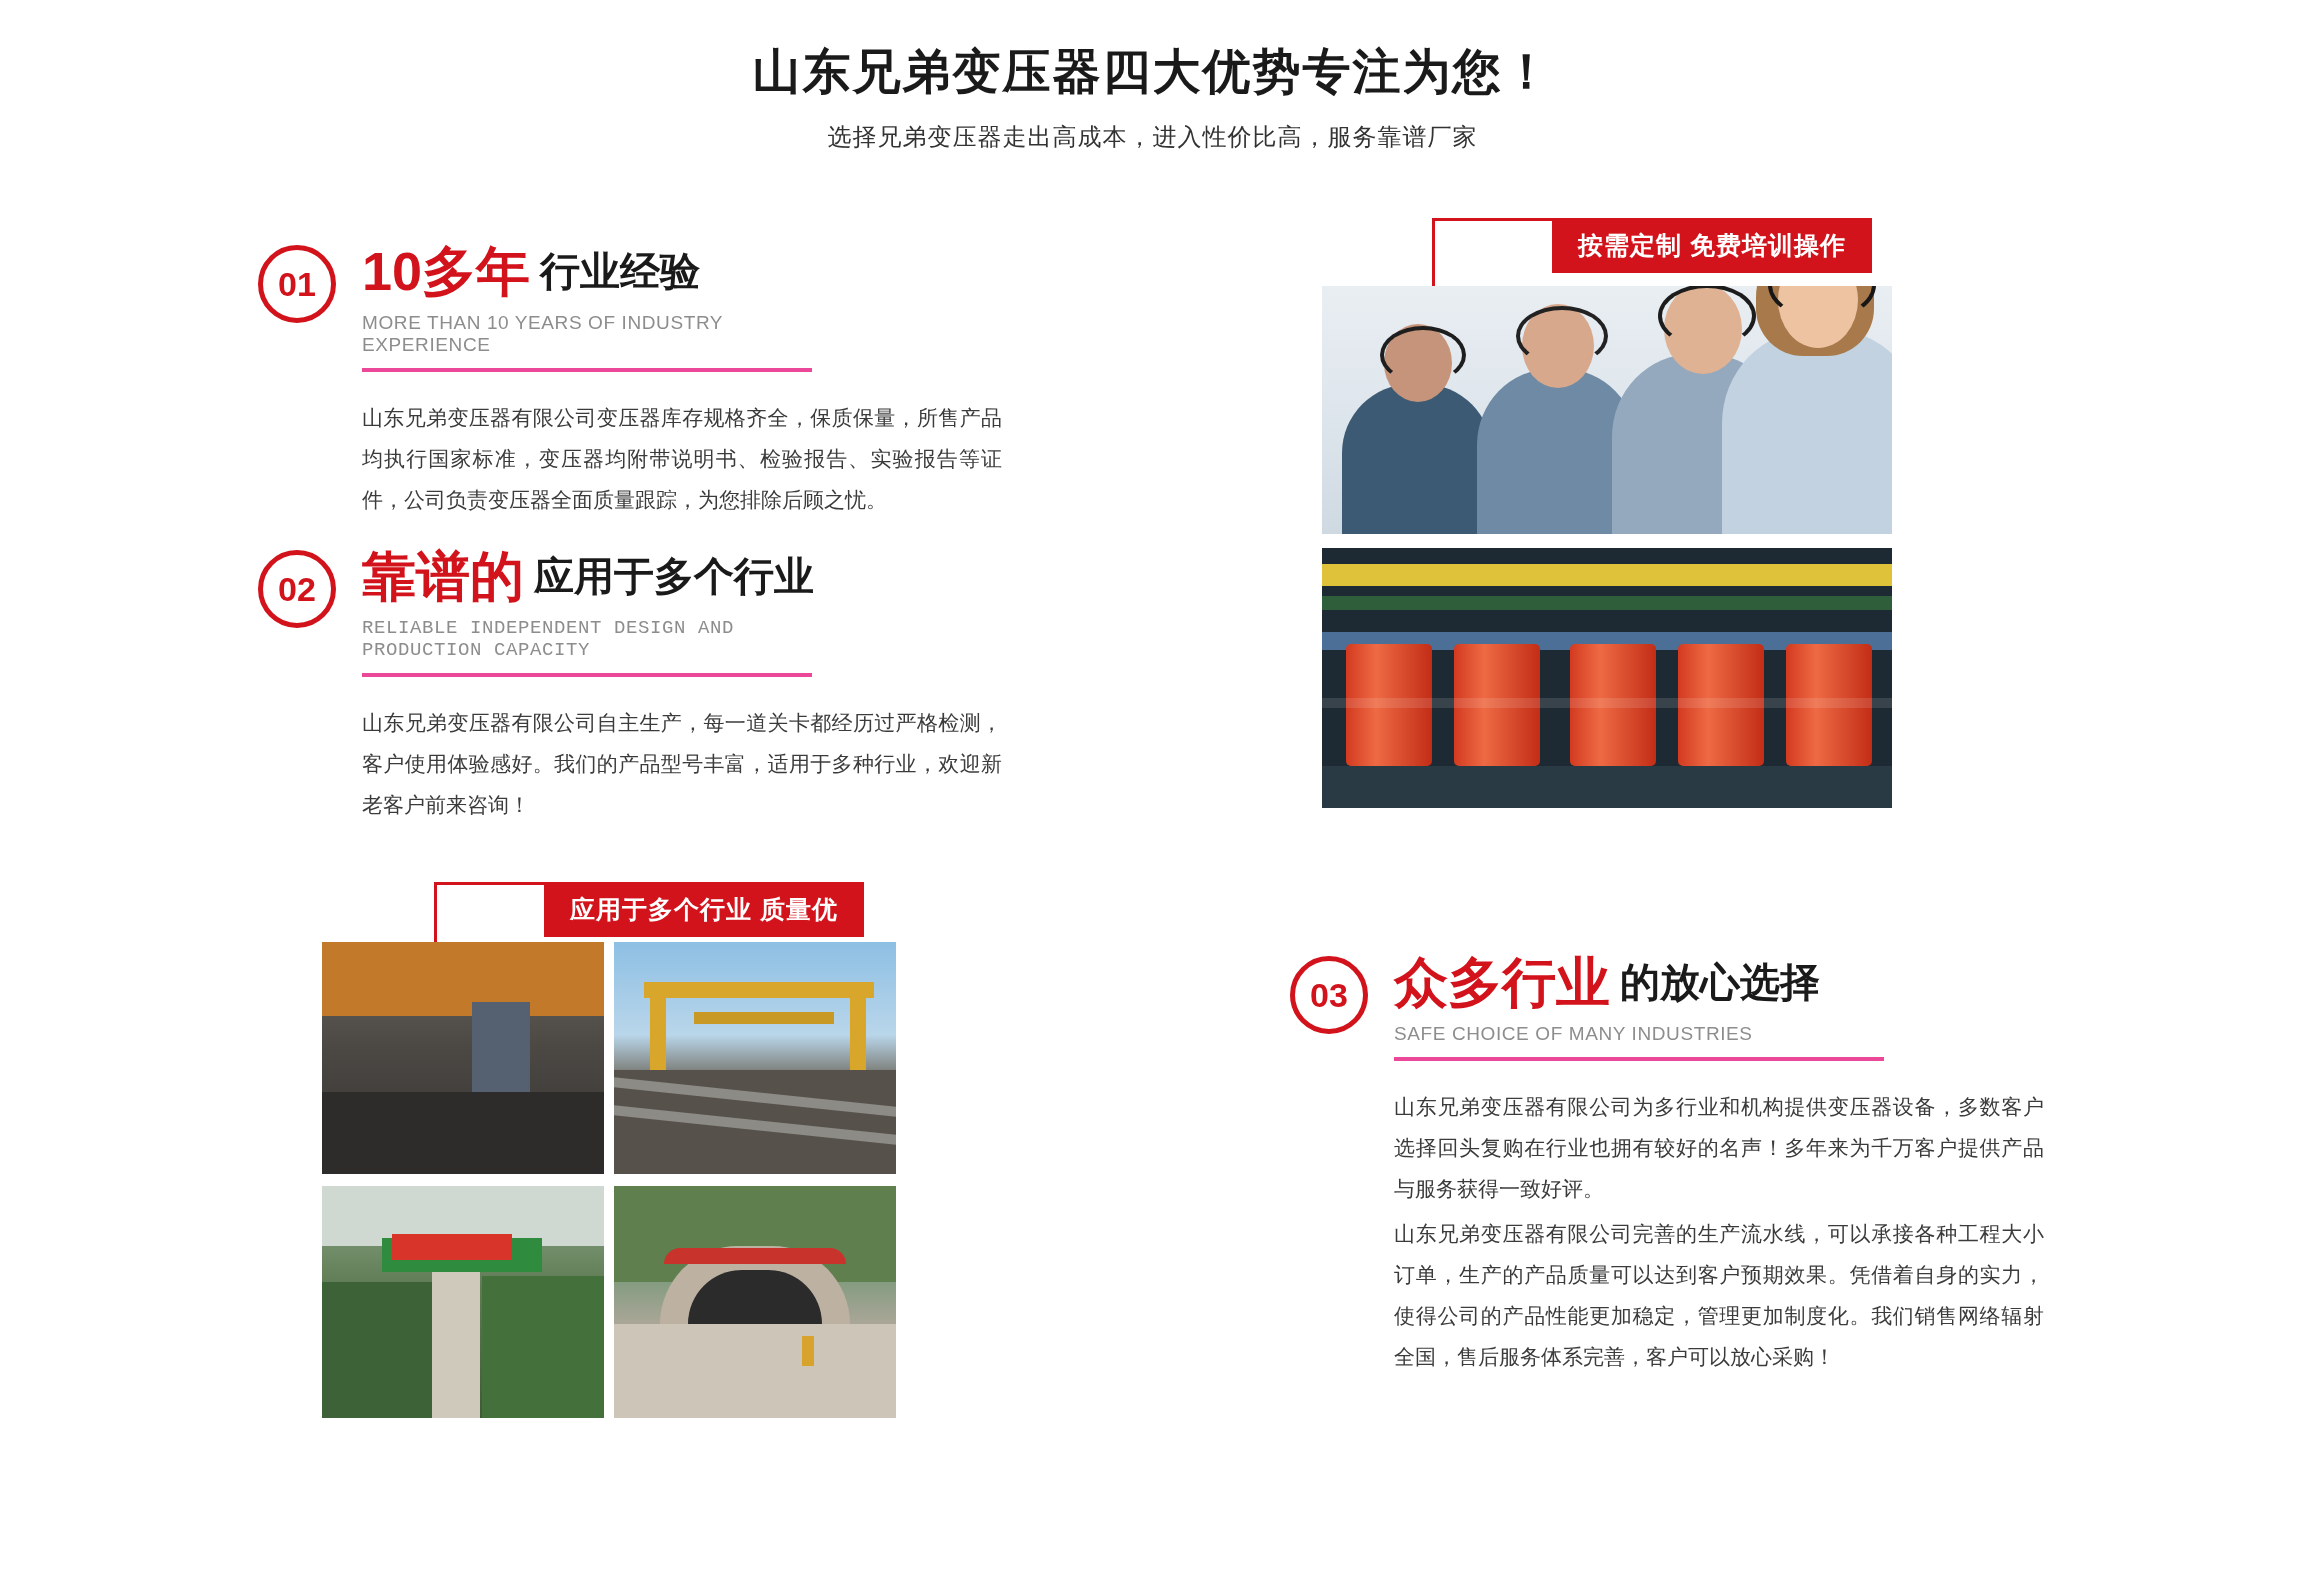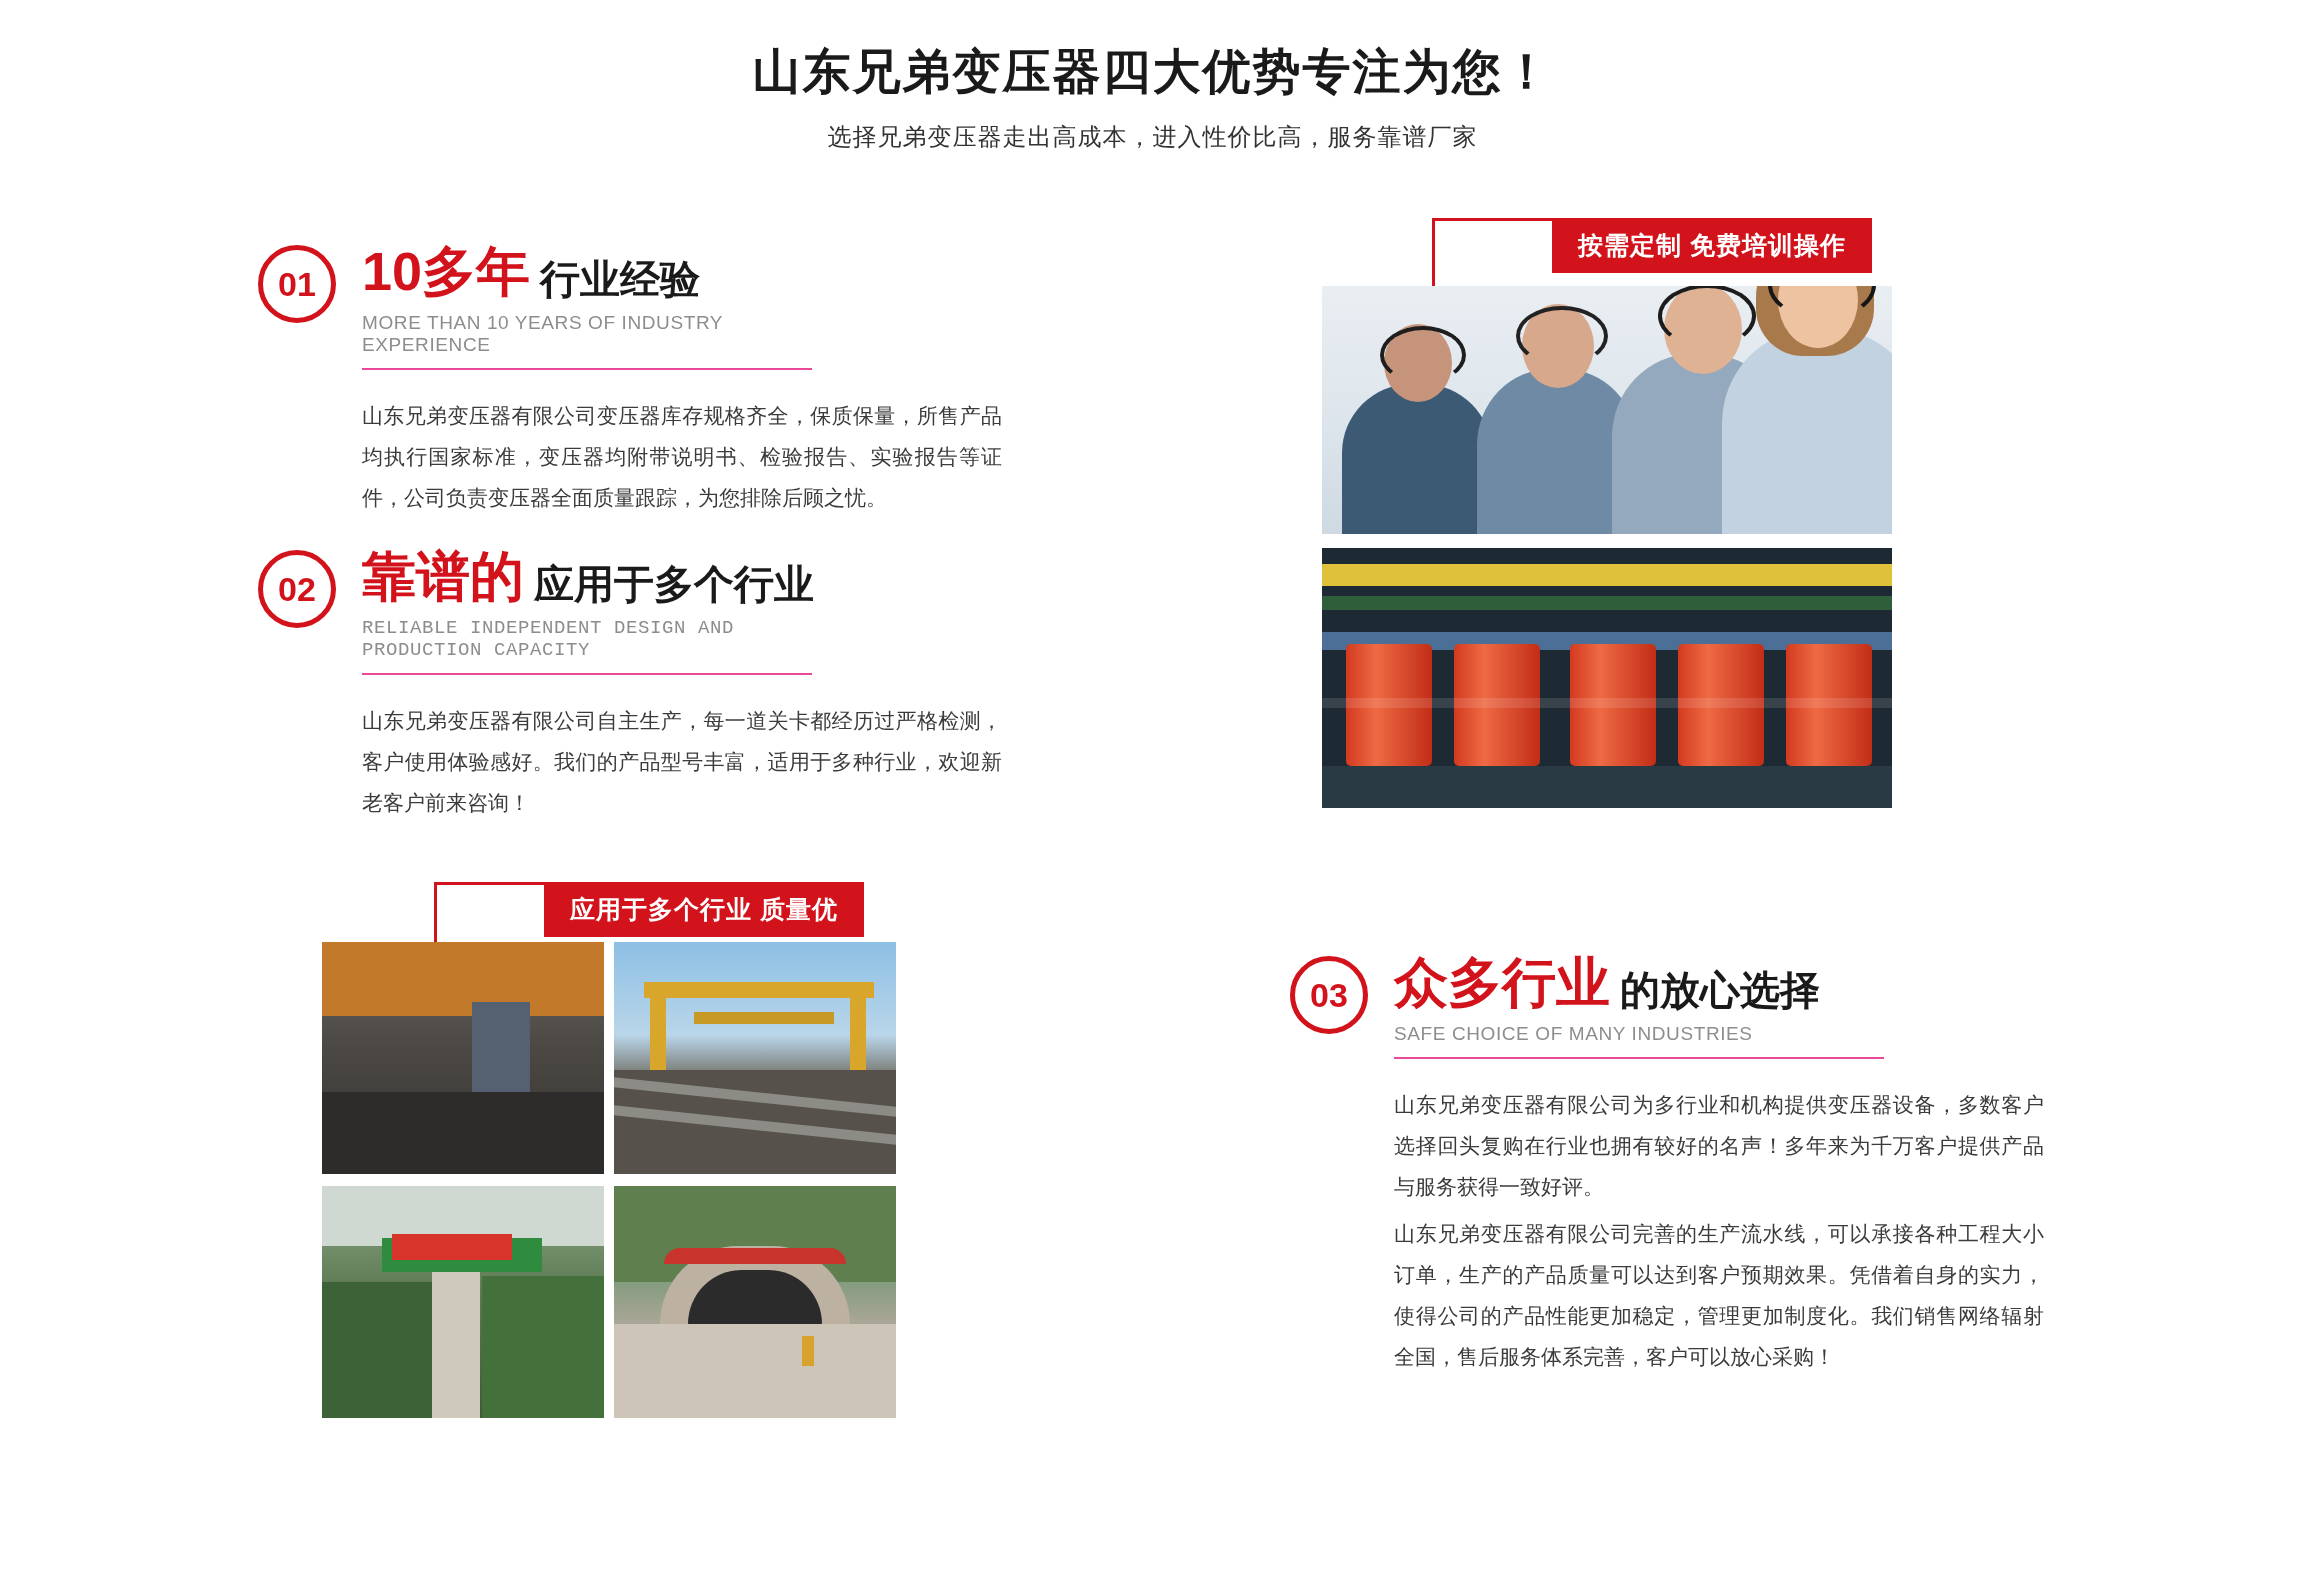--- a/index.html
+++ b/index.html
@@ -24,33 +24,33 @@
   .feature{position:absolute;}
   .feat-head{display:flex;align-items:flex-start;}
   .badge{
     width:78px;height:78px;border-radius:50%;
     border:5px solid #d3131b;color:#d3131b;
     font-size:34px;font-weight:bold;
     display:flex;align-items:center;justify-content:center;
     box-sizing:border-box;flex:none;margin-top:2px;
   }
   .head-text{margin-left:26px;}
-  .head-line{display:flex;align-items:flex-end;white-space:nowrap;}
+  .head-line{display:flex;align-items:center;white-space:nowrap;}
   .hl-red{
     color:#d3131b;font-size:54px;font-weight:bold;letter-spacing:0px;
     line-height:1.05;
   }
   .hl-black{
     color:#1a1a1a;font-size:40px;font-weight:bold;margin-left:10px;
     line-height:1.05;
   }
   .hl-en{
     color:#8d8d8d;font-size:19px;letter-spacing:.6px;
     margin-top:12px;padding-bottom:12px;
-    border-bottom:2px solid #ec4899;
+    border-bottom:4px solid #ec4899;
   }
   .body-text{
     color:#3b3b3b;font-size:21px;line-height:1.95;
     margin-top:26px;
     text-align:justify;
   }
 
   
   .tag{
     position:absolute;background:#d3131b;color:#fff;

